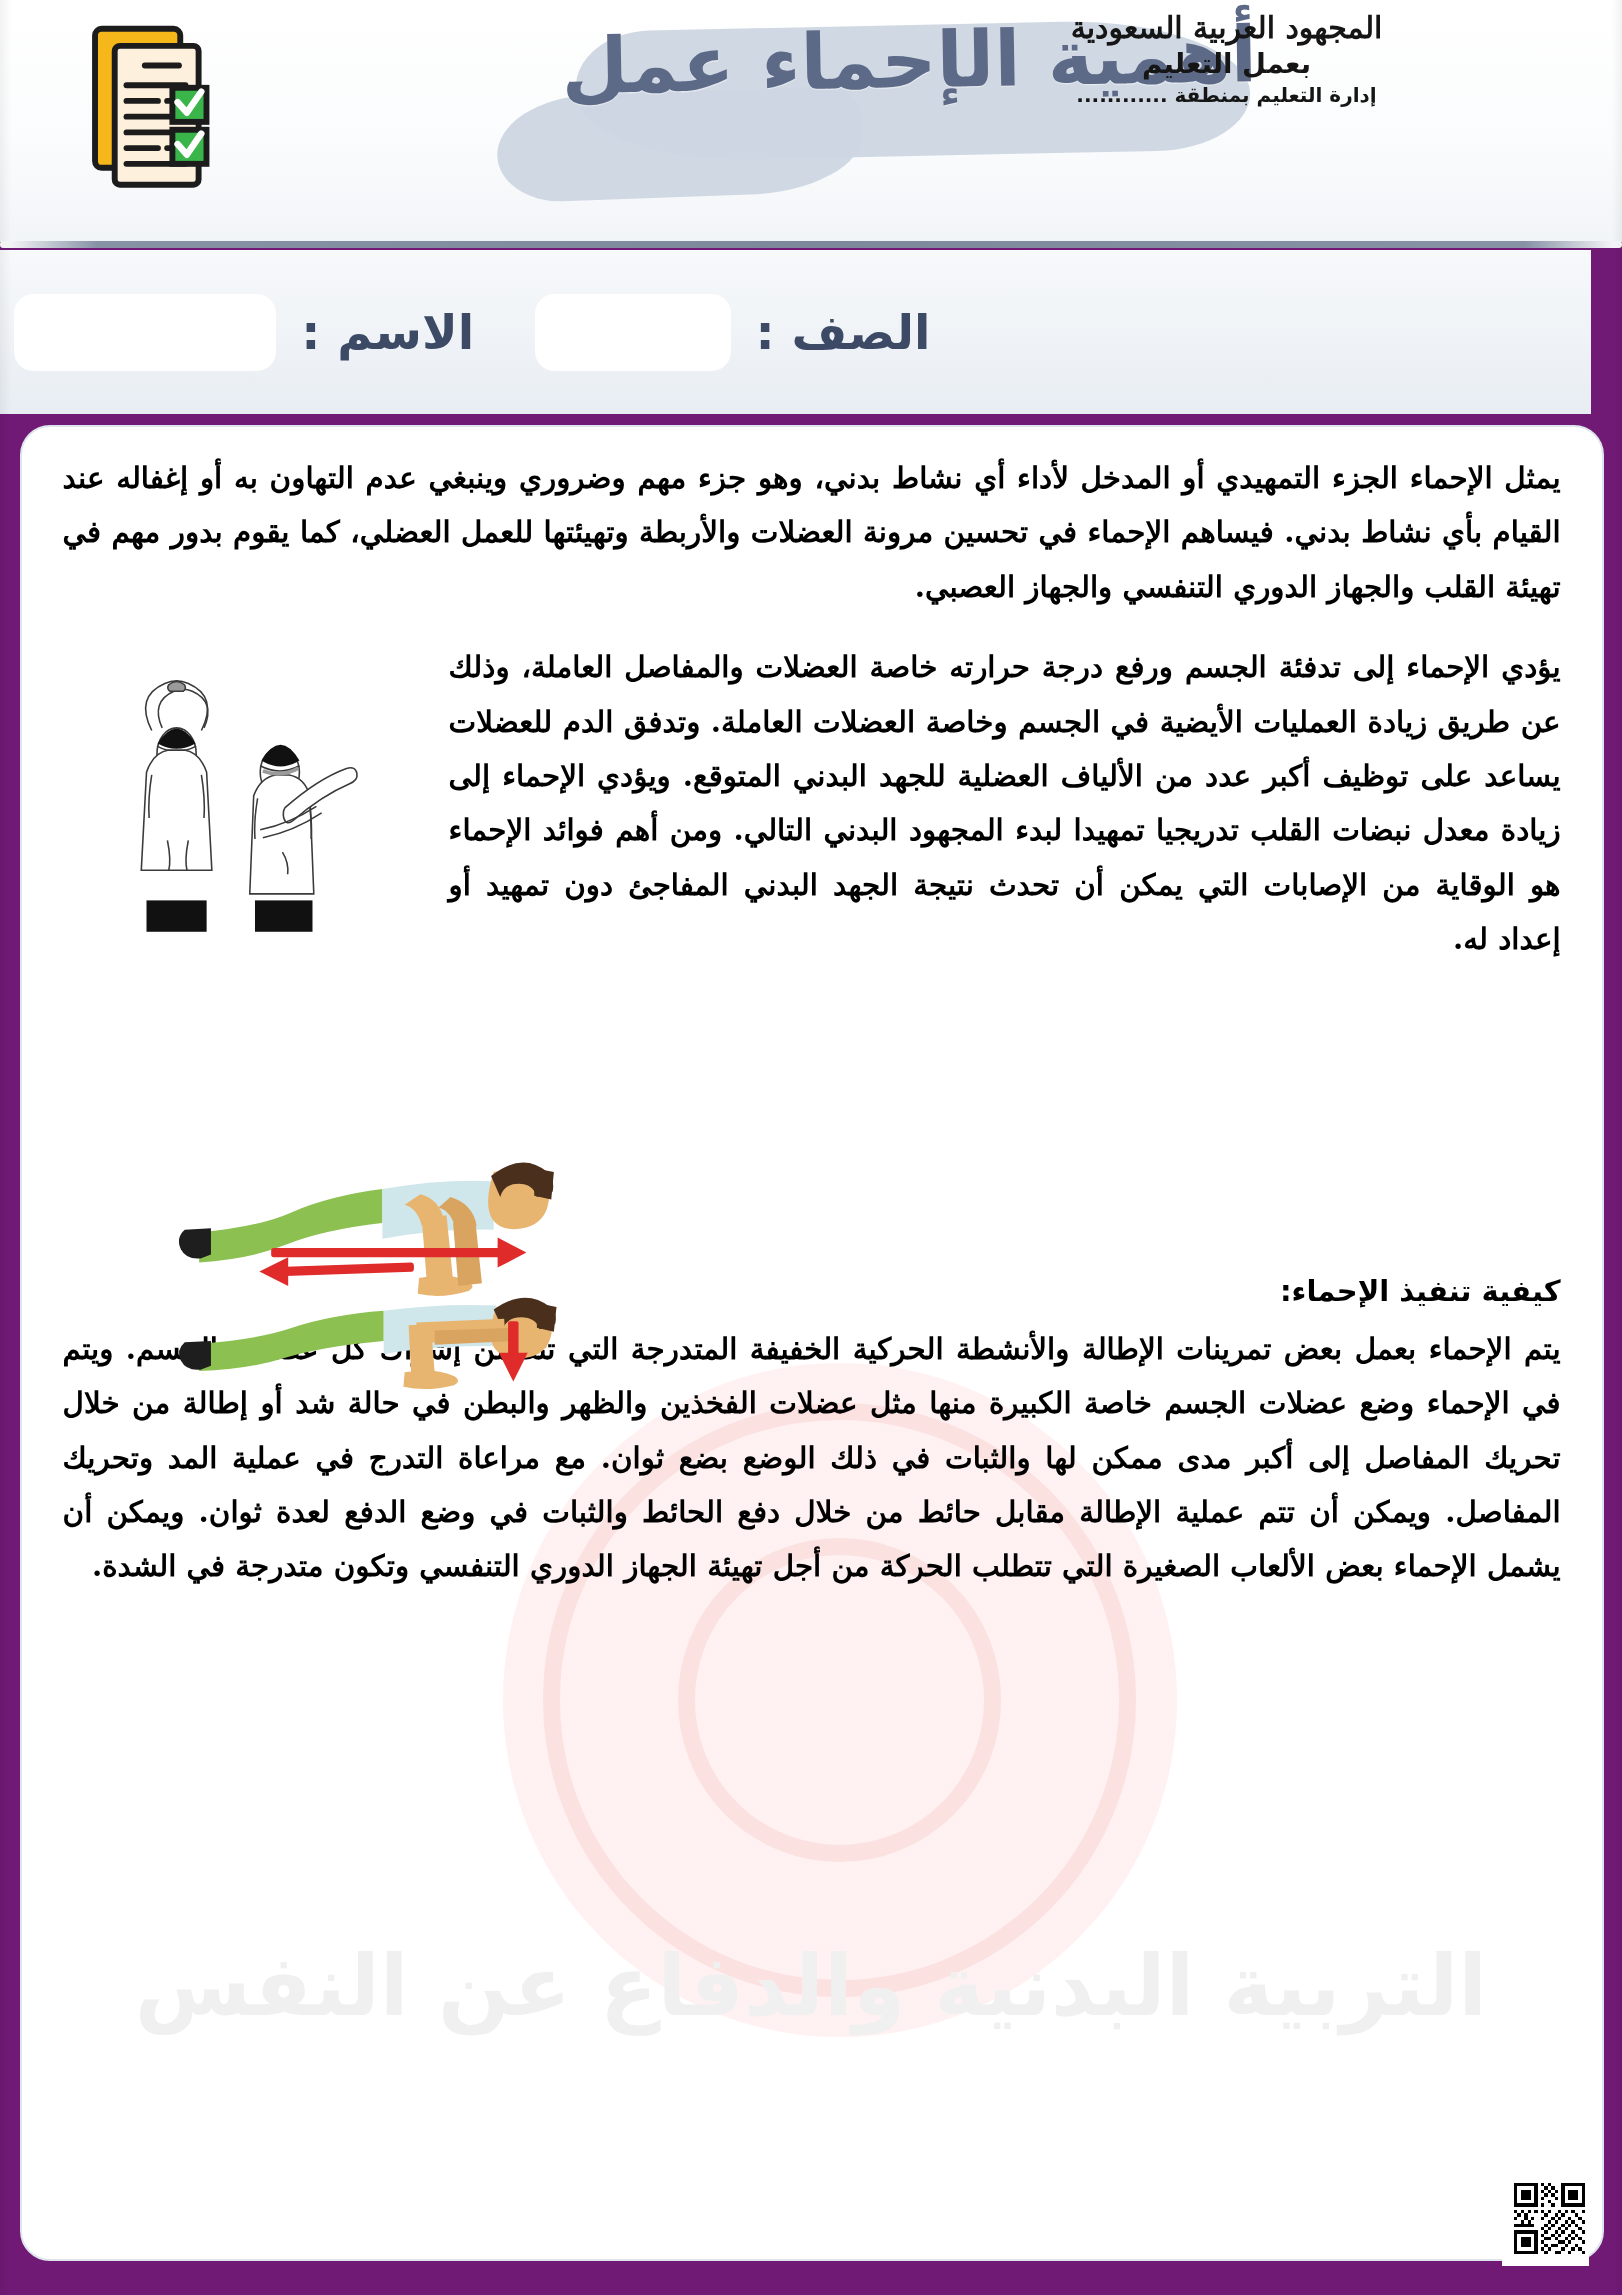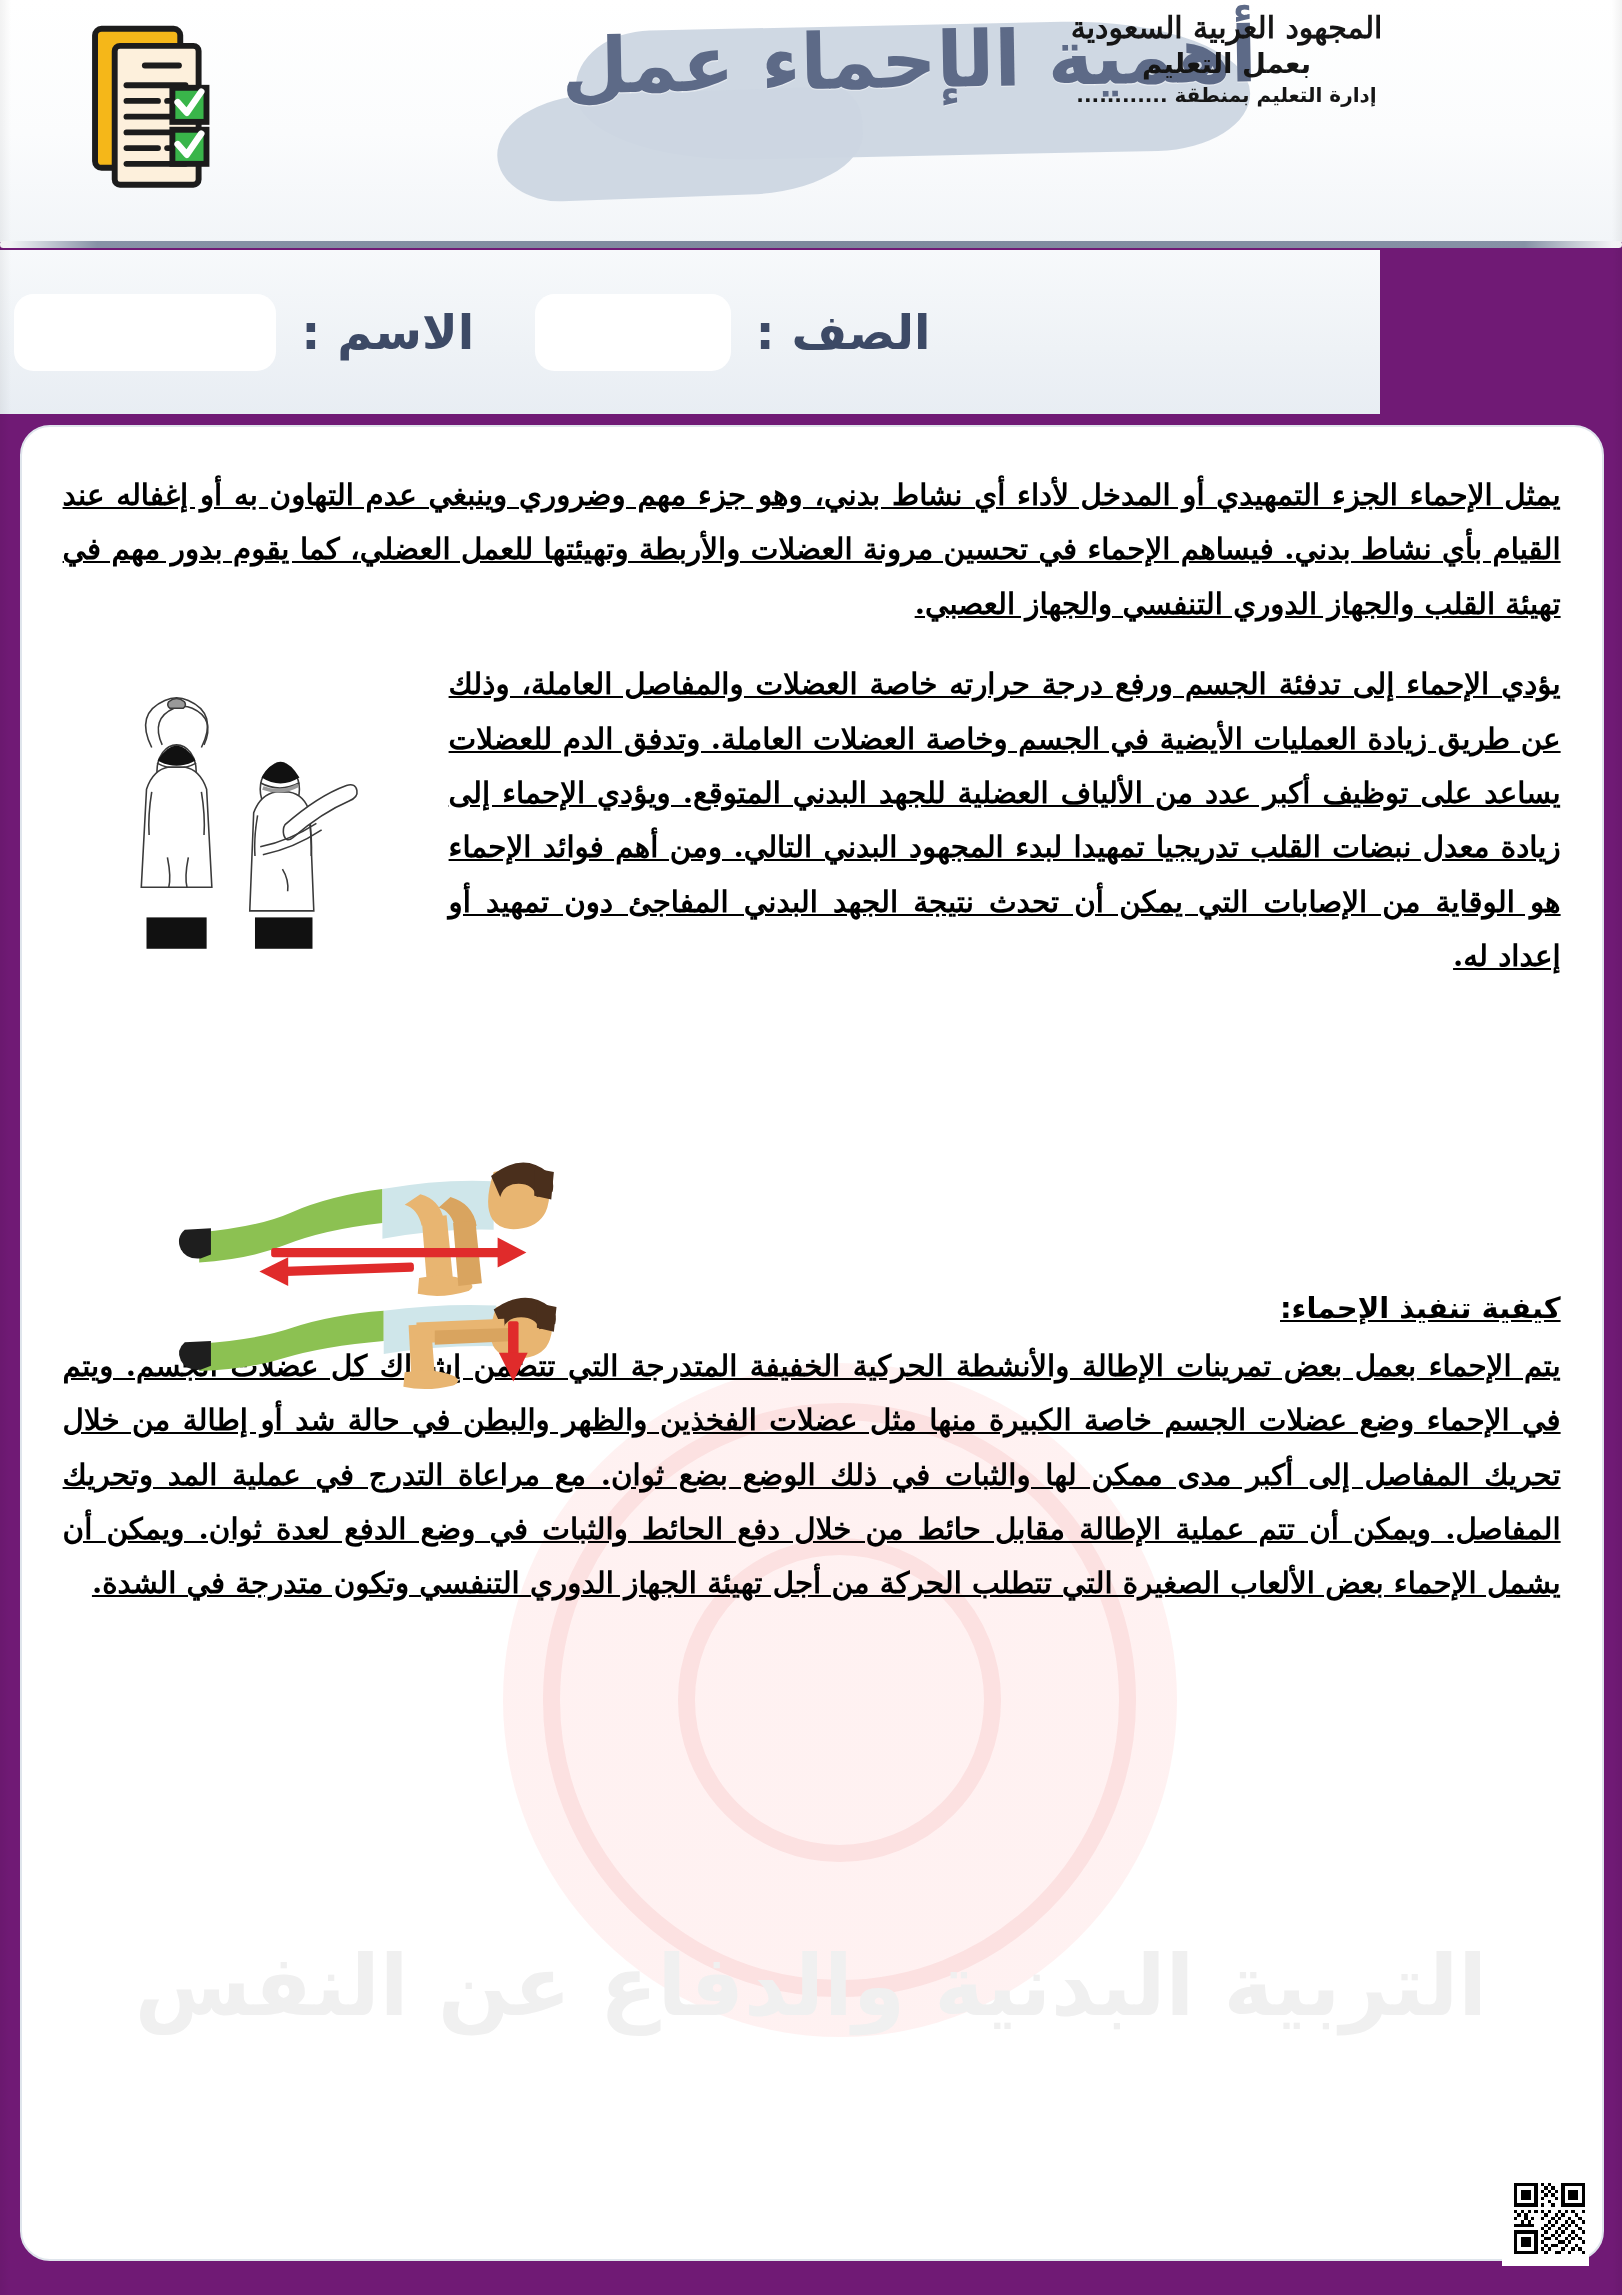--- a/index.html
+++ b/index.html
@@ -110,21 +110,21 @@
     top: 17px;
     right: 1384px;
     width: 164px;
     height: 177px;
   }
 
   
   .info-row {
     position: absolute;
     top: 250px; left: 0;
-    width: 1380px;
+    width: 1591px;
     height: 164px;
     background: linear-gradient(180deg,#f7f9fb 0%, #eef2f6 60%, #e8edf3 100%);
     display: flex;
     flex-direction: row-reverse;
     align-items: center;
     direction: rtl;
     text-align: center;
   }
   .info-item {
     display: flex;
@@ -155,24 +155,23 @@
     height: 1832px;
     background: #ffffff;
     border: 2.6px solid #dfe5ec;
     border-radius: 30px;
     box-shadow: 0 0 0 2px #ffffff inset;
     overflow: hidden;
   }
 
   .content {
     position: relative;
-    padding: 41px 41px 0 41px;
+    padding: 24px 41px 0 41px;
     direction: rtl;
     z-index: 3;
-    text-decoration: underline;
   }
   p.para {
     margin: 0 0 26px 0;
     font-family: "DejaVu Serif", "Liberation Serif", serif;
     font-size: 29.4px;
     font-weight: 700;
     line-height: 1.85;
     color: #000000;
     text-align: justify;
     text-justify: inter-word;

